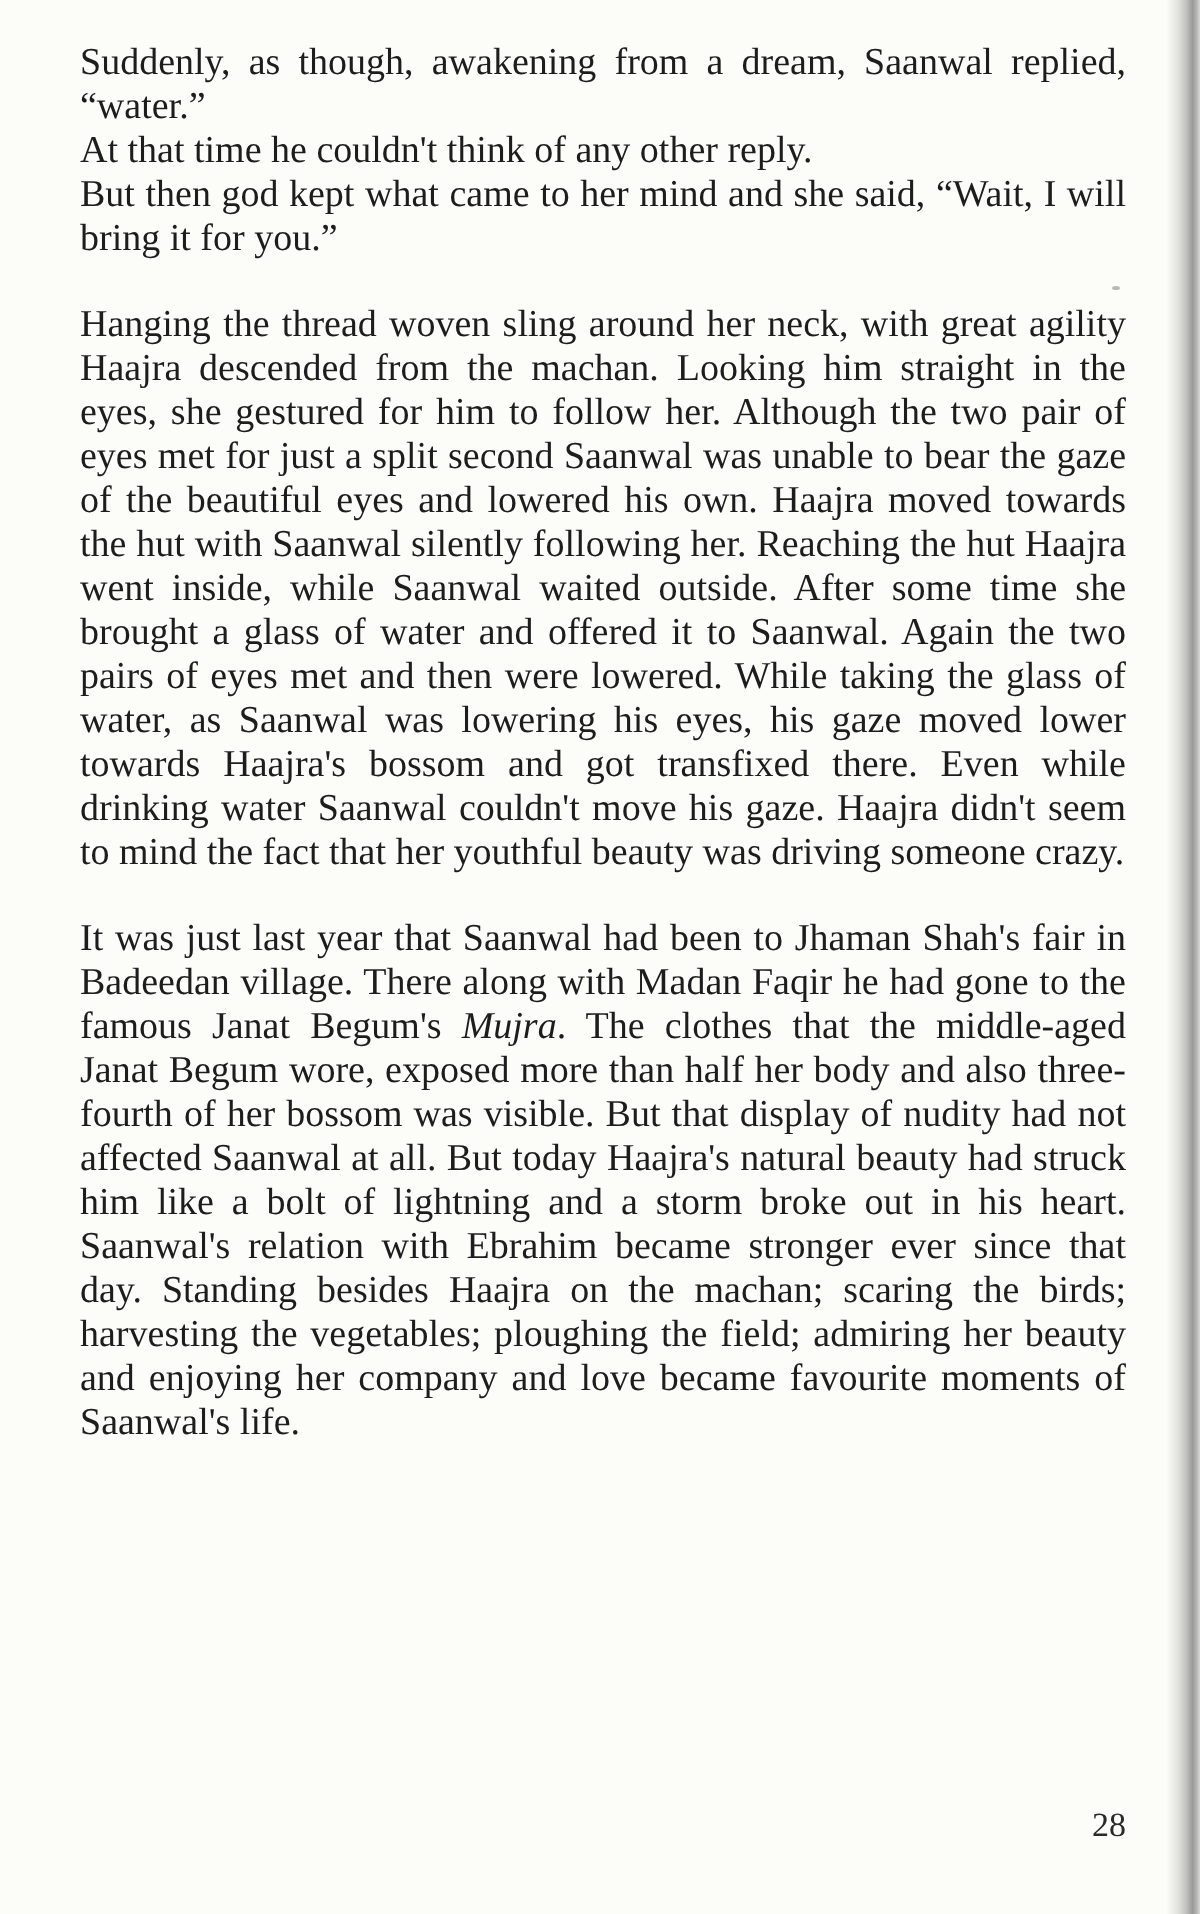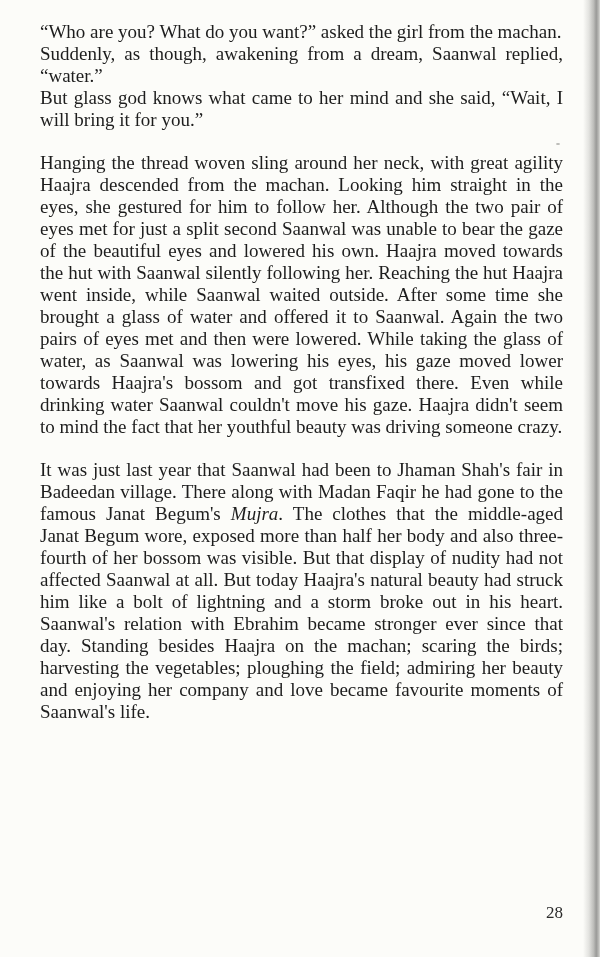--- a/index.html
+++ b/index.html
@@ -68,23 +68,23 @@
     background: #b9b9b5;
     border-radius: 50%;
   }
 </style>
 </head>
 <body>
 
 <div class="page">
 
   <div class="block">
-    <p>“Who are you? What do you want?” asked the girl from the machan.</p>
     <p>Suddenly, as though, awakening from a dream, Saanwal replied, “water.”</p>
-    <p>But glass god knows what came to her mind and she said, “Wait, I will bring it for you.”</p>
+    <p>At that time he couldn't think of any other reply.</p>
+    <p>But then god kept what came to her mind and she said, “Wait, I will bring it for you.”</p>
   </div>
 
   <div class="block">
     <p>Hanging the thread woven sling around her neck, with great agility Haajra descended from the machan. Looking him straight in the eyes, she gestured for him to follow her. Although the two pair of eyes met for just a split second Saanwal was unable to bear the gaze of the beautiful eyes and lowered his own. Haajra moved towards the hut with Saanwal silently following her. Reaching the hut Haajra went inside, while Saanwal waited outside. After some time she brought a glass of water and offered it to Saanwal. Again the two pairs of eyes met and then were lowered. While taking the glass of water, as Saanwal was lowering his eyes, his gaze moved lower towards Haajra's bossom and got transfixed there. Even while drinking water Saanwal couldn't move his gaze. Haajra didn't seem to mind the fact that her youthful beauty was driving someone crazy.</p>
   </div>
 
   <div class="block">
     <p><span>It was just last year that Saanwal had been to Jhaman Shah's fair in Badeedan village. There along with Madan Faqir he had gone to the famous Janat Begum's </span><span class="italic">Mujra</span><span>. The clothes that the middle-aged Janat Begum wore, exposed more than half her body and also three-fourth of her bossom was visible. But that display of nudity had not affected Saanwal at all. But today Haajra's natural beauty had struck him like a bolt of lightning and a storm broke out in his heart. Saanwal's relation with Ebrahim became stronger ever since that day. Standing besides Haajra on the machan; scaring the birds; harvesting the vegetables; ploughing the field; admiring her beauty and enjoying her company and love became favourite moments of Saanwal's life.</span></p>
   </div>
 

